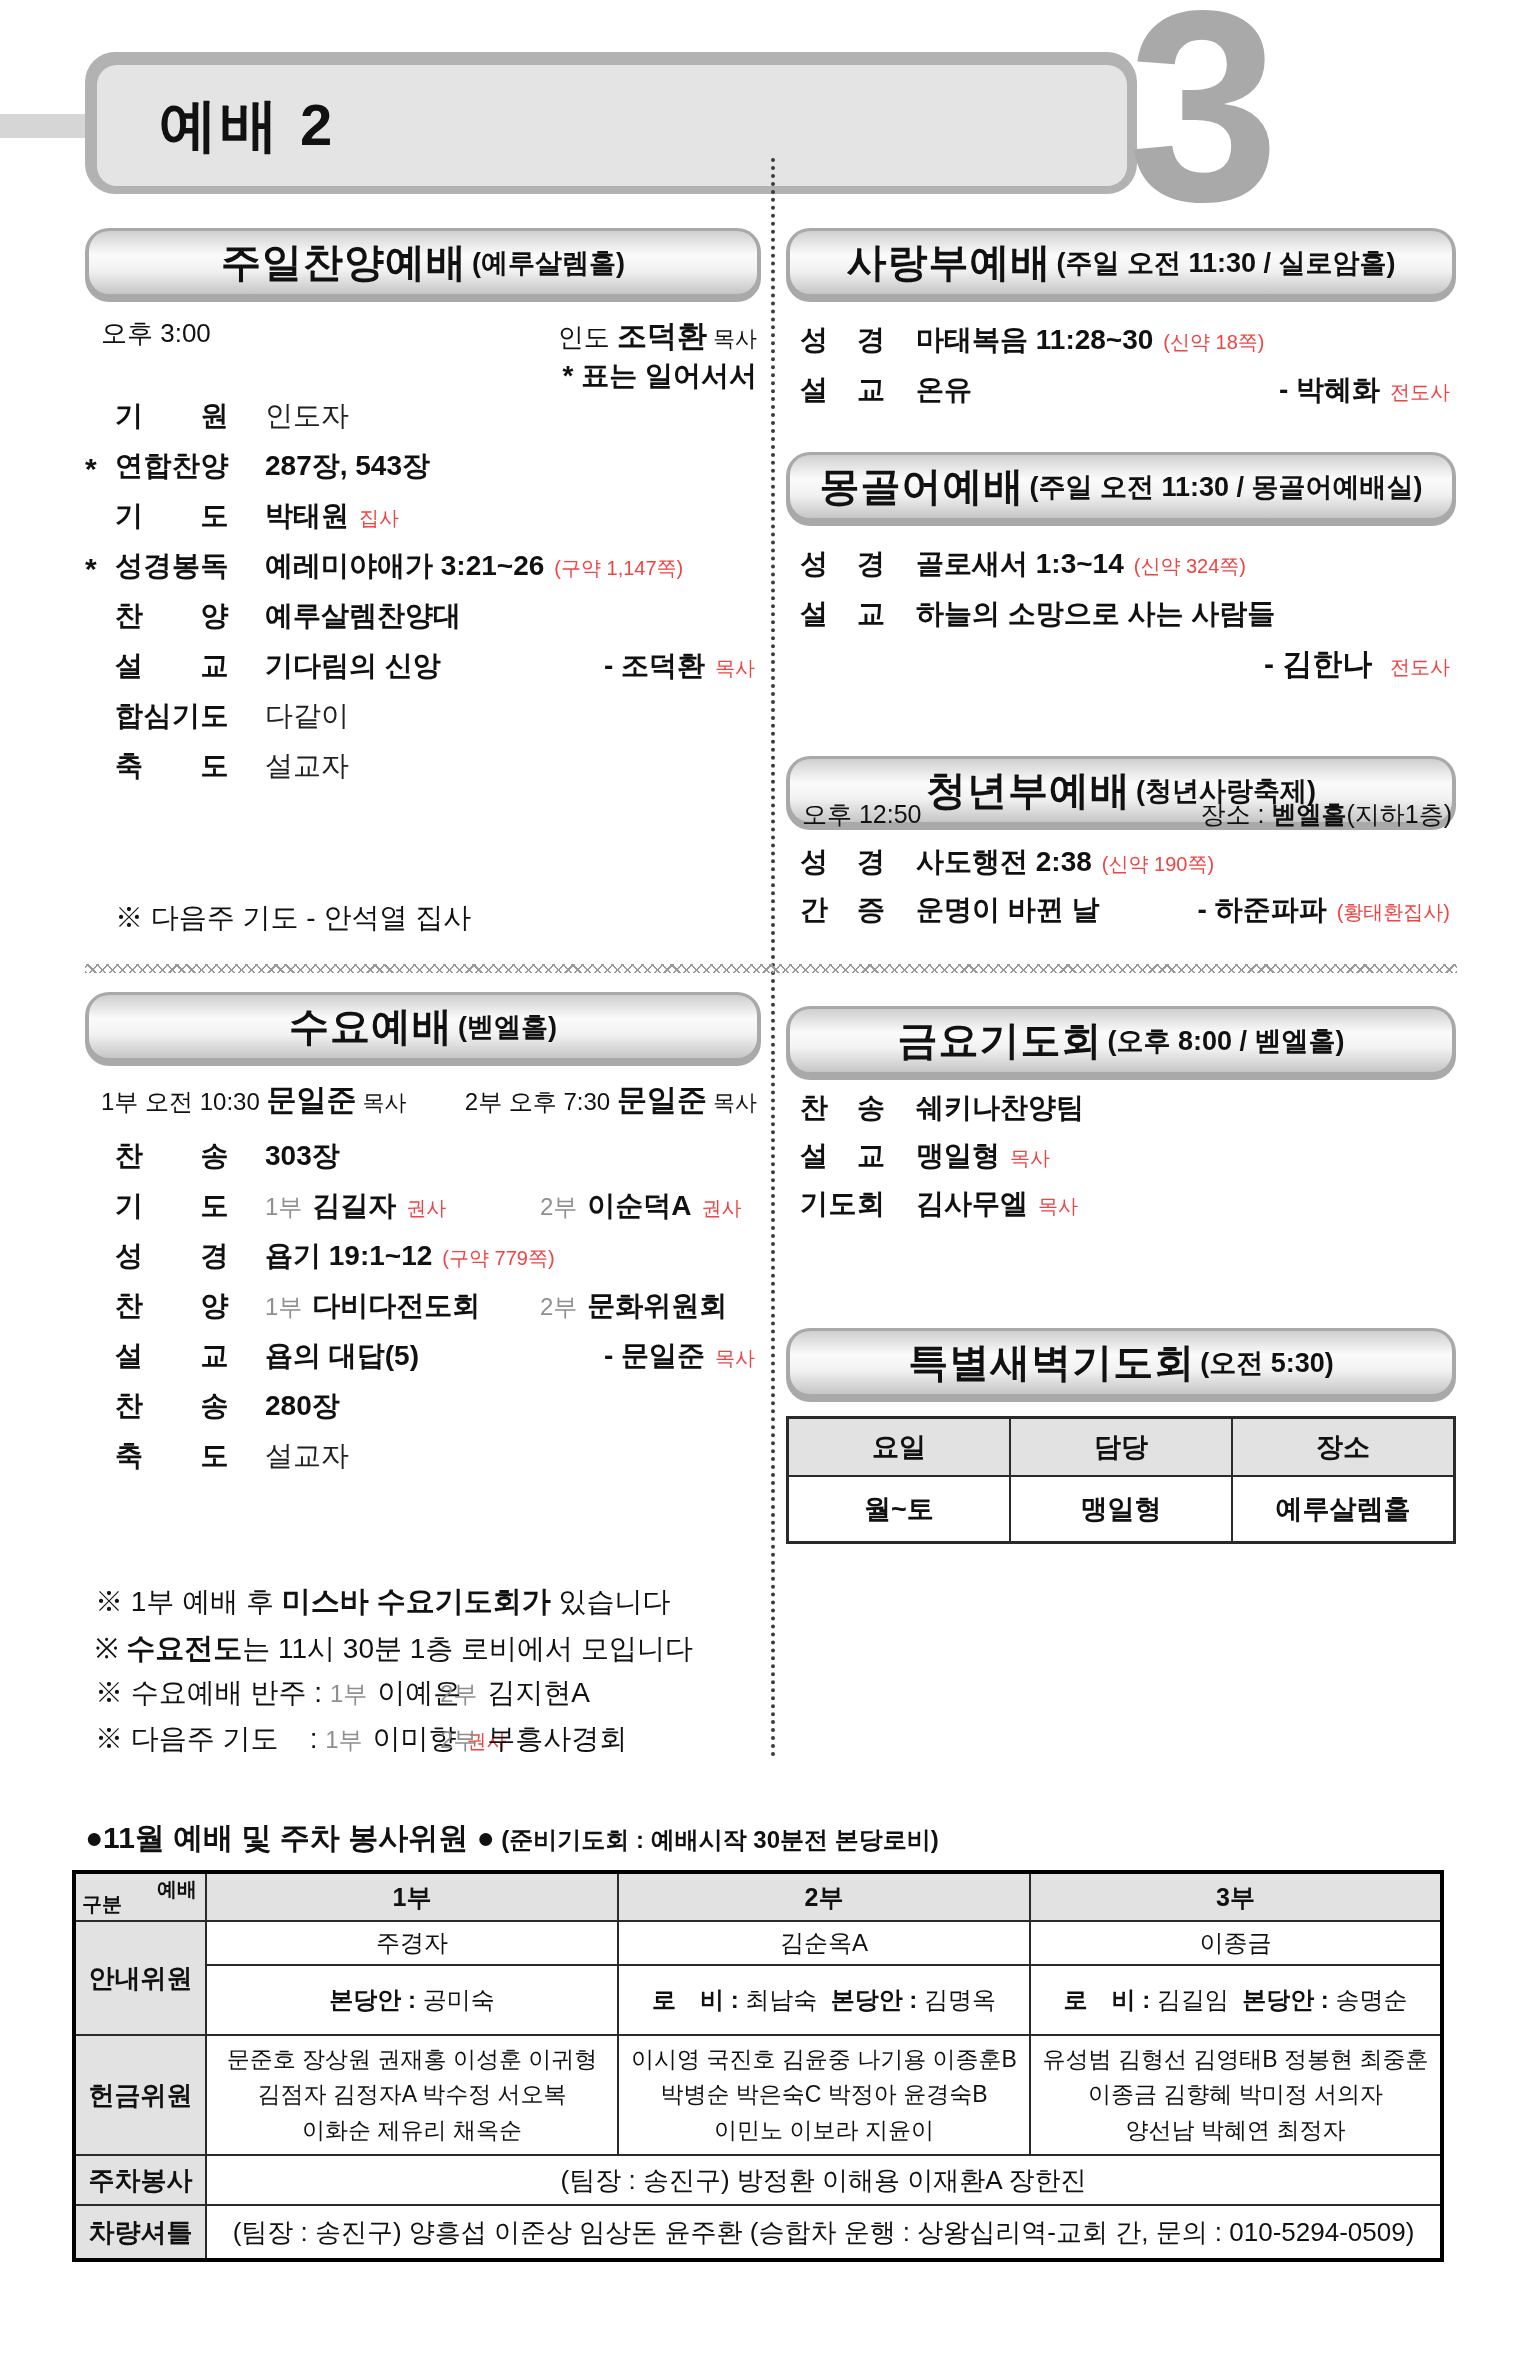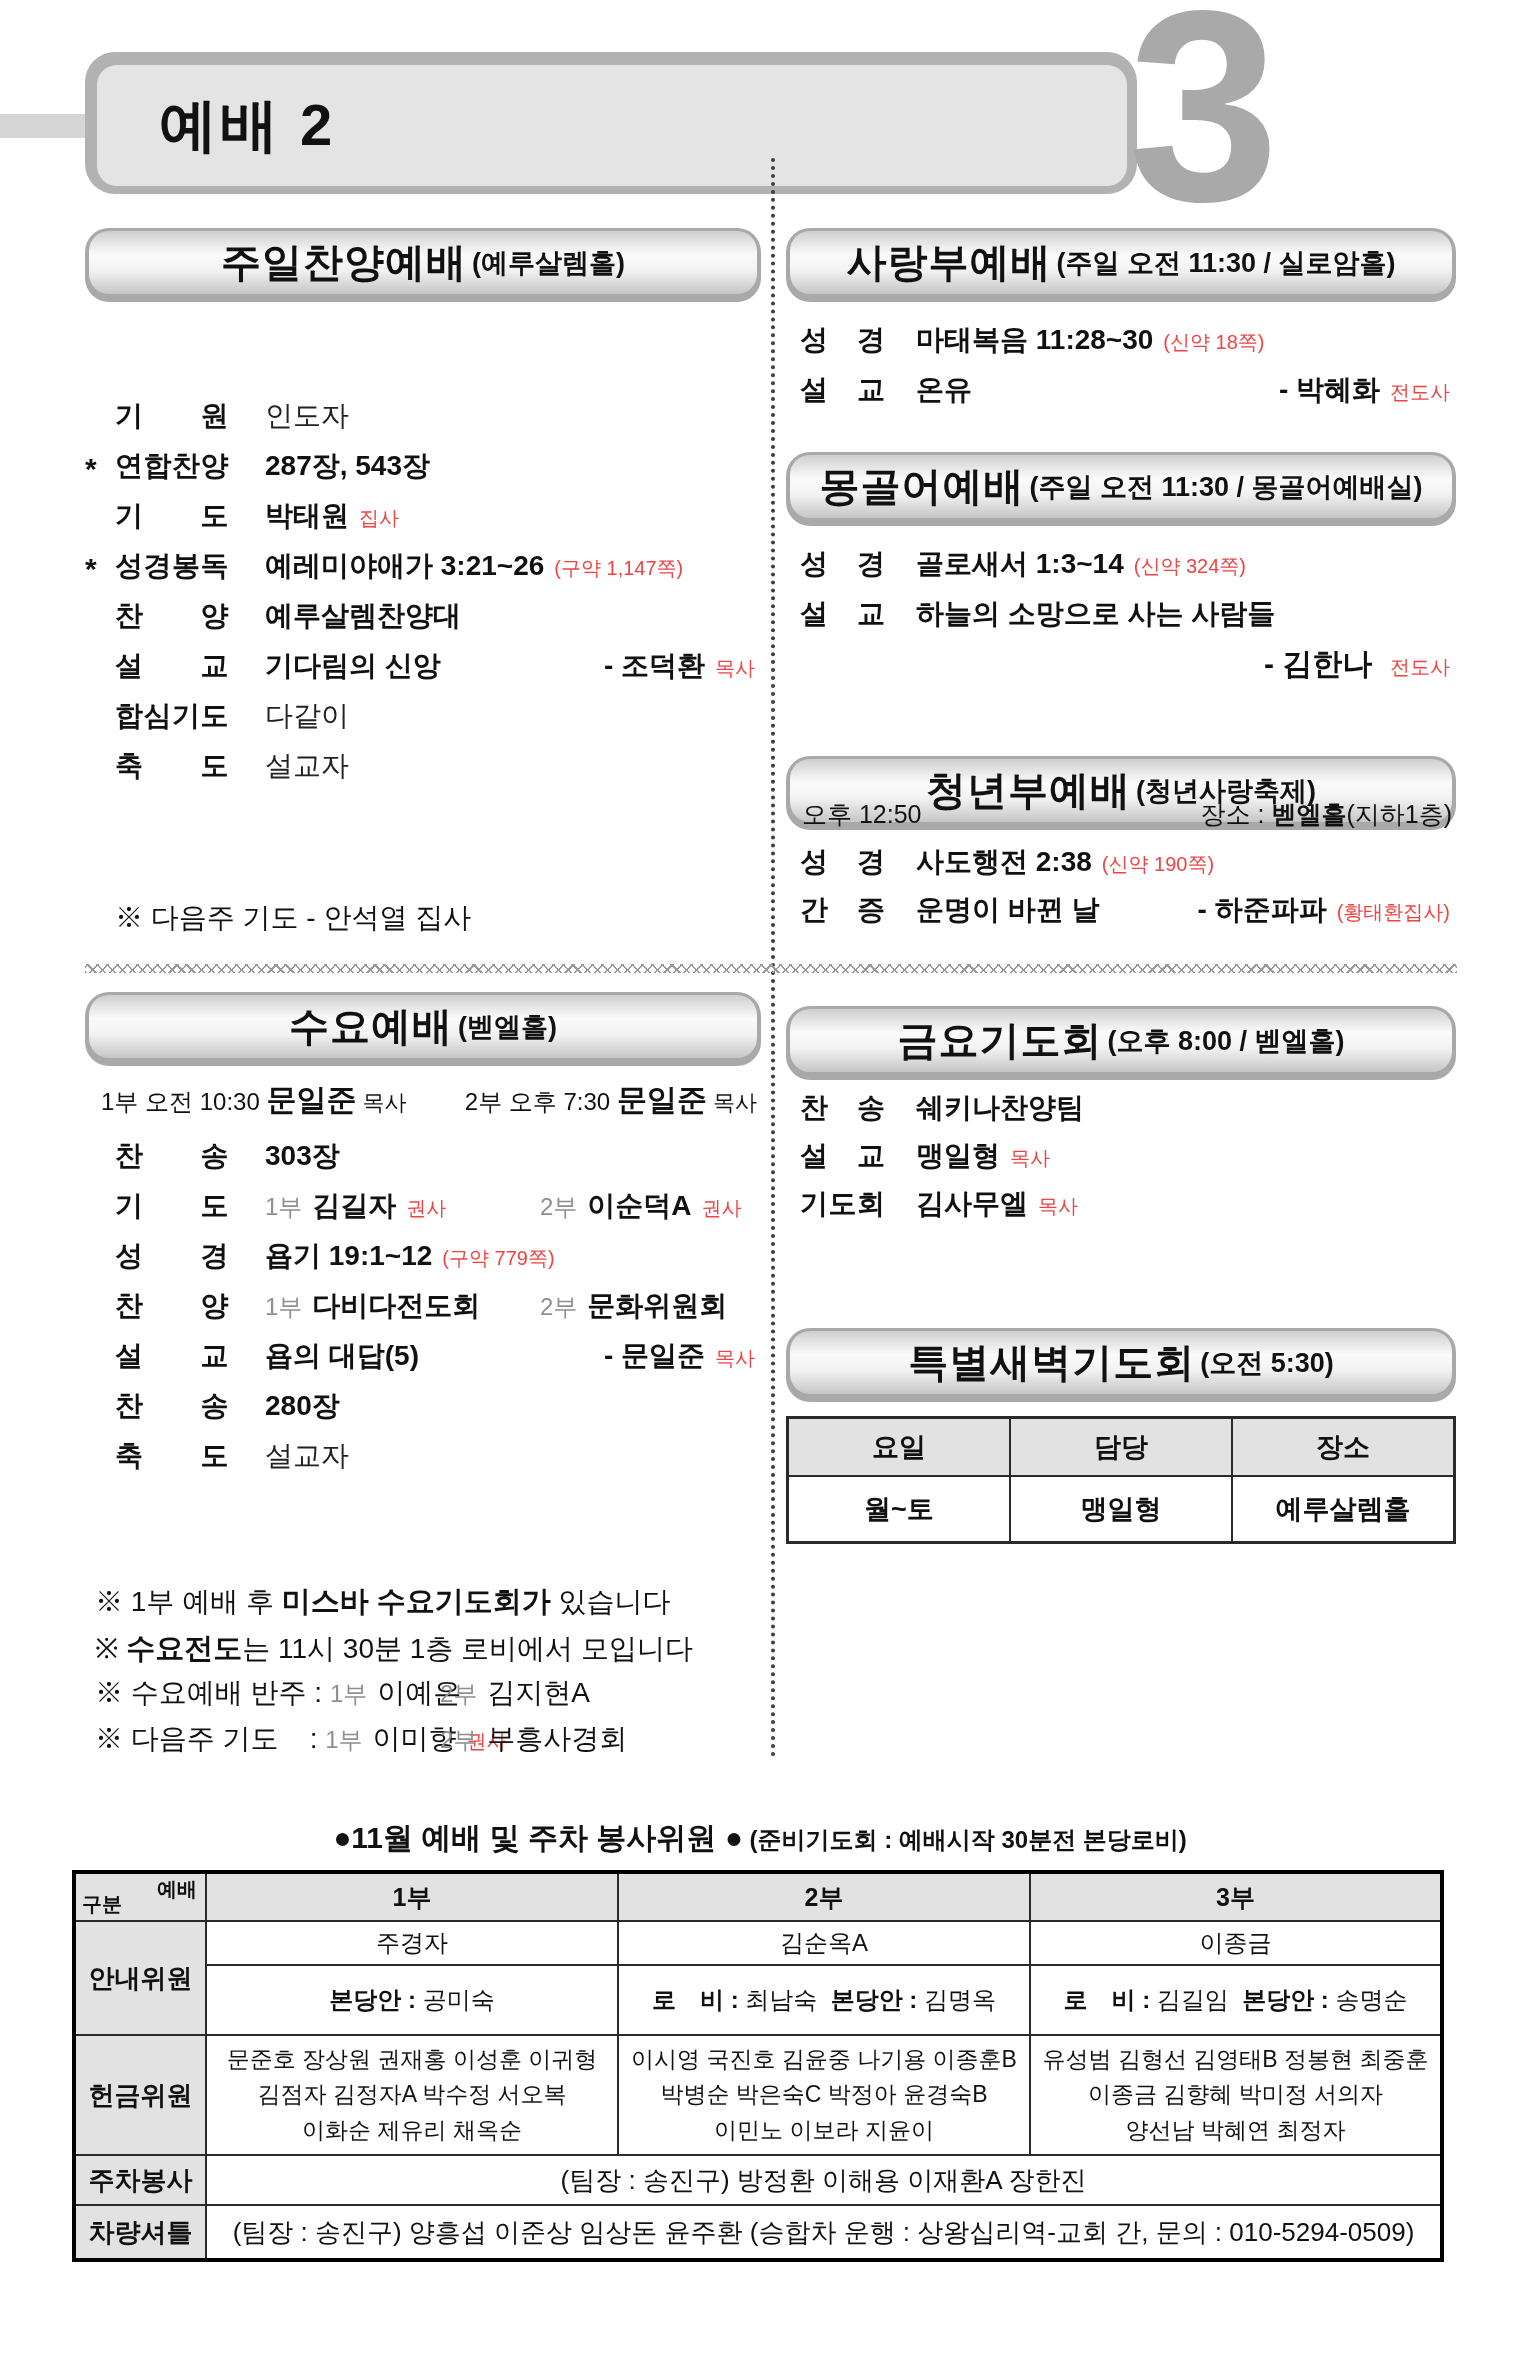--- a/index.html
+++ b/index.html
@@ -50,21 +50,21 @@
   .nb{font-weight:bold;font-size:29px;}
   .ngrp2{position:absolute;left:345px;display:flex;align-items:baseline;}
   .spkline{position:absolute;right:6px;text-align:right;font-size:28px;}
   
   .dawn-table{position:absolute;left:0;right:0;top:1416px;border-collapse:collapse;width:100%;
               table-layout:fixed;border:3px solid #2a2a2a;}
   .dawn-table td{border:2px solid #2a2a2a;text-align:center;font-weight:bold;font-size:27px;}
   .dawn-table .dh td{background:#e2e2e2;height:54px;}
   .dawn-table .dr td{height:62px;background:#fff;}
   
-  .btitle{position:absolute;left:74px;top:1818px;width:1372px;text-align:center;}
+  .btitle{position:absolute;left:85px;top:1818px;width:1372px;text-align:left;}
   .btitle .t1{font-weight:bold;font-size:30px;}
   .btitle .t2{font-weight:bold;font-size:24px;}
   .btable{position:absolute;left:72px;top:1870px;width:1372px;border-collapse:collapse;
           table-layout:fixed;border:4px solid #000;}
   .btable td{border:2px solid #2a2a2a;text-align:center;font-size:24px;vertical-align:middle;padding:2px 4px;}
   .btable .hd td{background:#e2e2e2;font-weight:bold;font-size:25px;height:42px;}
   .btable td.rl{background:#e2e2e2;font-weight:bold;font-size:26px;}
   .diag{position:relative;background:#e2e2e2;
         background-image:linear-gradient(to bottom right,transparent 48.8%,#555 48.8%,#555 51.2%,transparent 51.2%);}
   .diag .ctop{position:absolute;top:2px;right:8px;font-size:20px;font-weight:bold;}
@@ -93,20 +93,30 @@
 
   <div class="colL">
 
     <div class="pill" style="top:228px">
       <div class="pill-inner">
         <span class="pill-title">주일찬양예배</span>
         <span class="pill-sub">(예루살렘홀)</span>
       </div>
     </div>
 
+    <div class="timerow" style="top:316px">
+      <span>오후 3:00</span>
+      <span class="rightstack">
+        <span>
+          <span>인도 </span><span class="leadname">조덕환</span><span class="schedsfx"> 목사</span>
+        </span>
+        <br>
+        <span class="standnote">* 표는 일어서서</span>
+      </span>
+    </div>
 
     <div class="row" style="top:398px">
       <span class="star"></span>
       <span class="lbl">기　　원</span>
       <span class="val-plain">인도자</span>
     </div>
     <div class="row" style="top:448px">
       <span class="star">*</span>
       <span class="lbl">연합찬양</span>
       <span class="val">287장, 543장</span>

